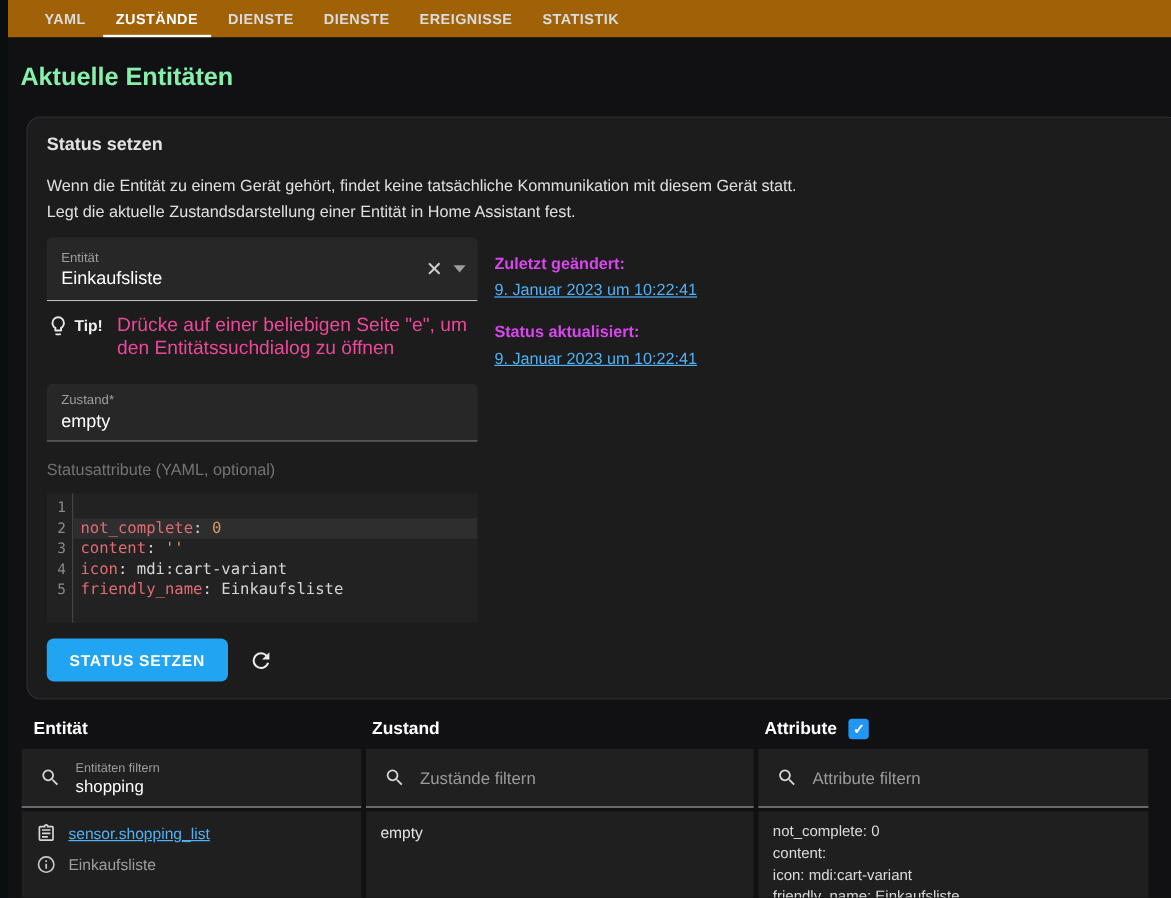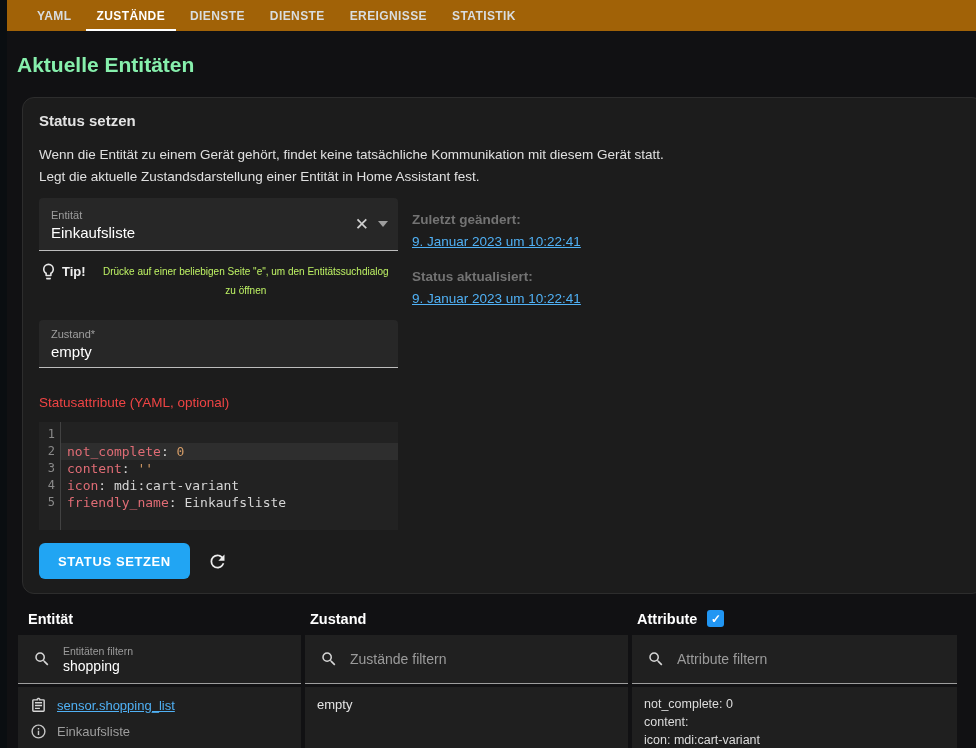--- a/index.html
+++ b/index.html
@@ -35,42 +35,42 @@
   .entity-field { height:53px; }
   .state-field { height:48px; margin-top:17px; }
   .field .icons { display:flex; align-items:center; padding-right:10px; gap:9px; }
   .clear-x { font-size:17px; color:#cfcfcf; line-height:1; cursor:pointer; }
   .caret { width:0; height:0; border-left:5px solid transparent; border-right:5px solid transparent;
     border-top:6px solid #9e9e9e; cursor:pointer; }
 
   .tip-row { display:flex; align-items:flex-start; margin-top:8px; min-height:44px; }
   .tip-left { display:flex; align-items:center; gap:4px; padding-top:3px; }
   .tip-left b { font-size:13px; color:#f0f0f0; }
-  .tip-text { flex:1; text-align:center; font-size:10px; line-height:19px; color:#bef264; padding:3px 4px 0 12px; }
-
-  .attr-label { margin-top:27px; font-size:13.5px; color:#ef4444; }
+  .tip-text { flex:1; font-size:16px; line-height:19px; color:#ec4899; padding:3px 4px 0 12px; }
+
+  .attr-label { margin-top:16px; font-size:13.5px; color:#737373; }
 
   
   .editor { margin-top:12px; height:108px; background:#222222; display:flex; overflow:hidden;
     font-family:"DejaVu Sans Mono", monospace; font-size:13px; }
   .gutter { width:22px; padding:4px 5px 0 0; text-align:right; color:#8a8a8a; font-size:12px;
     border-right:1px solid #424242; }
   .gutter div { height:17px; line-height:17px; }
   .code { flex:1; padding-top:4px; }
   .code-line { height:17px; line-height:17px; padding-left:6px; white-space:pre; color:#d6d6d6; }
   .code-line.active { background:#2e2e2e; }
   .tok-key { color:#e06c75; }
   .tok-num, .tok-str { color:#d19a66; }
 
   .actions { margin-top:13px; display:flex; align-items:center; padding-bottom:4px; }
   .btn-primary { background:#21a5f3; color:#ffffff; border:none; border-radius:6px; height:36px;
     padding:0 19px; font-family:inherit; font-size:13px; font-weight:bold; letter-spacing:.6px; cursor:pointer; }
   .refresh { margin-left:17px; cursor:pointer; display:flex; }
 
-  .ts-label { font-weight:bold; color:#737373; }
+  .ts-label { font-weight:bold; color:#d946ef; }
   .ts-link { display:block; margin-top:7px; color:#50b1f5; text-decoration:underline; cursor:pointer; }
   .ts-gap { height:20px; }
 
   
   .table { margin:16px 19px 0 18px; }
   .thead { display:grid; grid-template-columns:283px 323px 1fr; column-gap:4px; padding-bottom:8px; }
   .th { font-size:14.5px; font-weight:bold; color:#ffffff; display:flex; align-items:center; }
   .th-1 { padding-left:10px; } .th-2, .th-3 { padding-left:5px; }
   .checkbox { width:17px; height:17px; border-radius:3px; background:#2196f3; margin-left:10px;
     display:flex; align-items:center; justify-content:center; cursor:pointer; }

